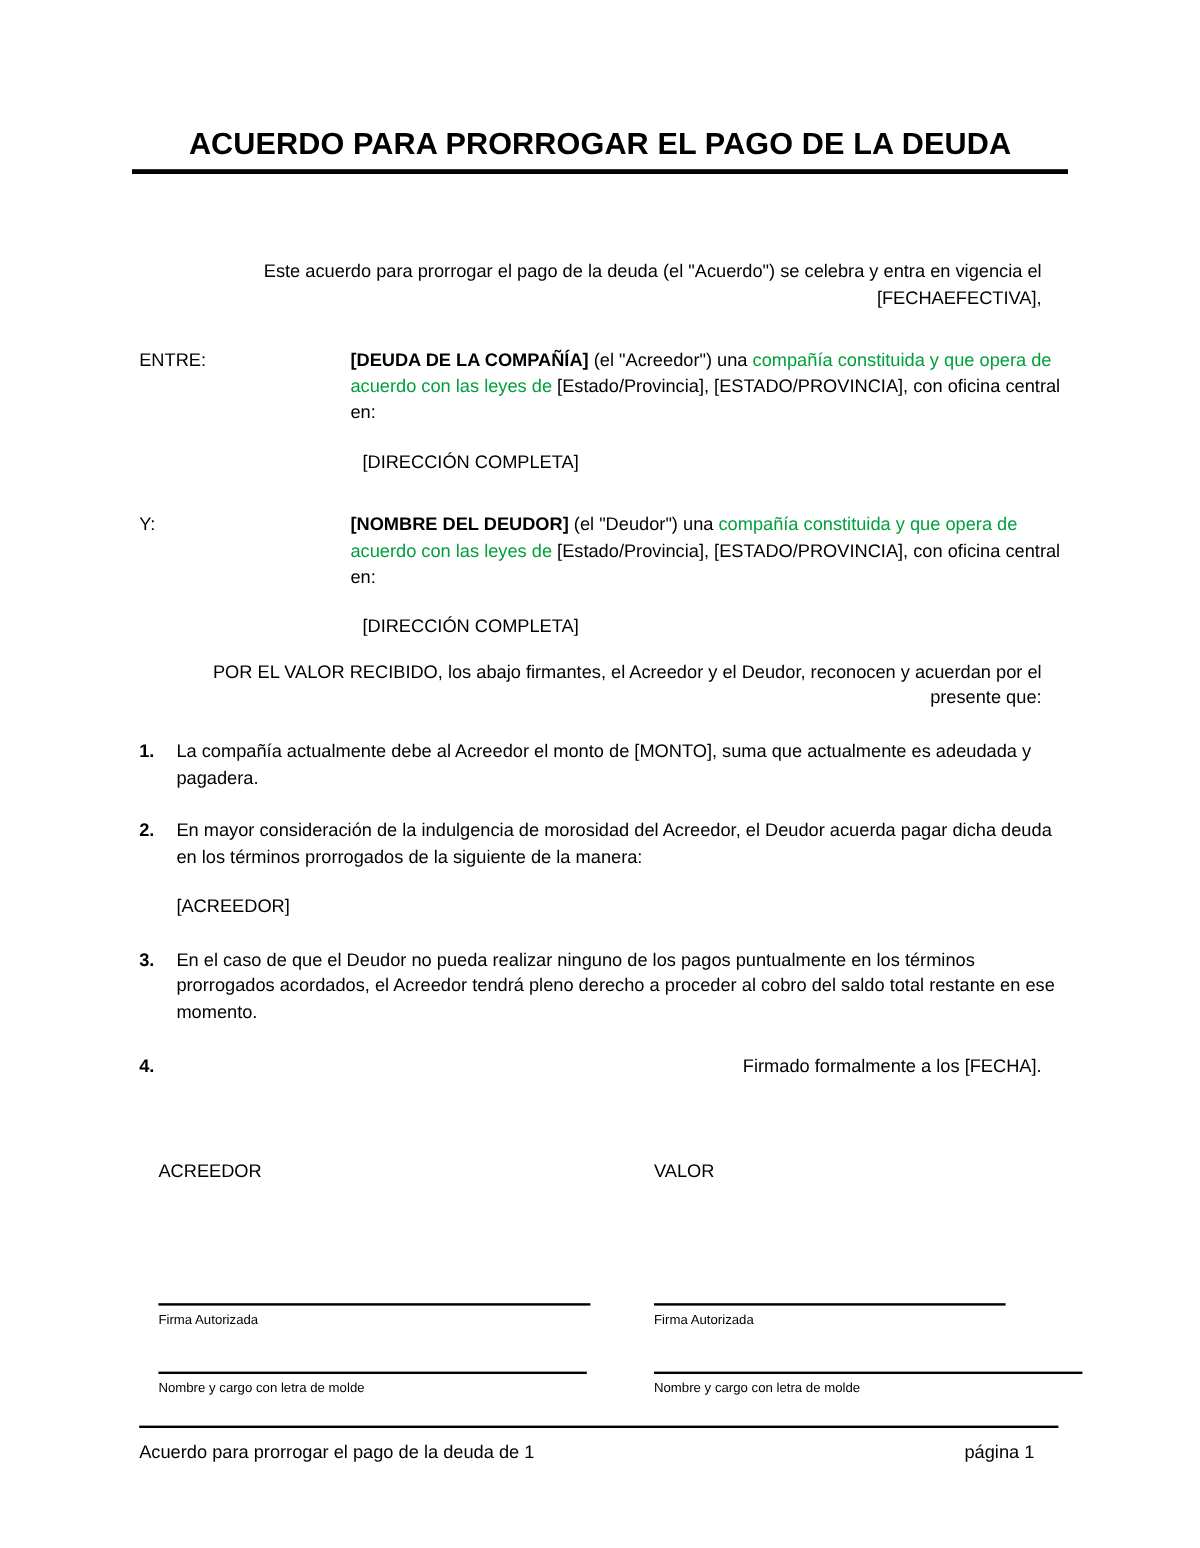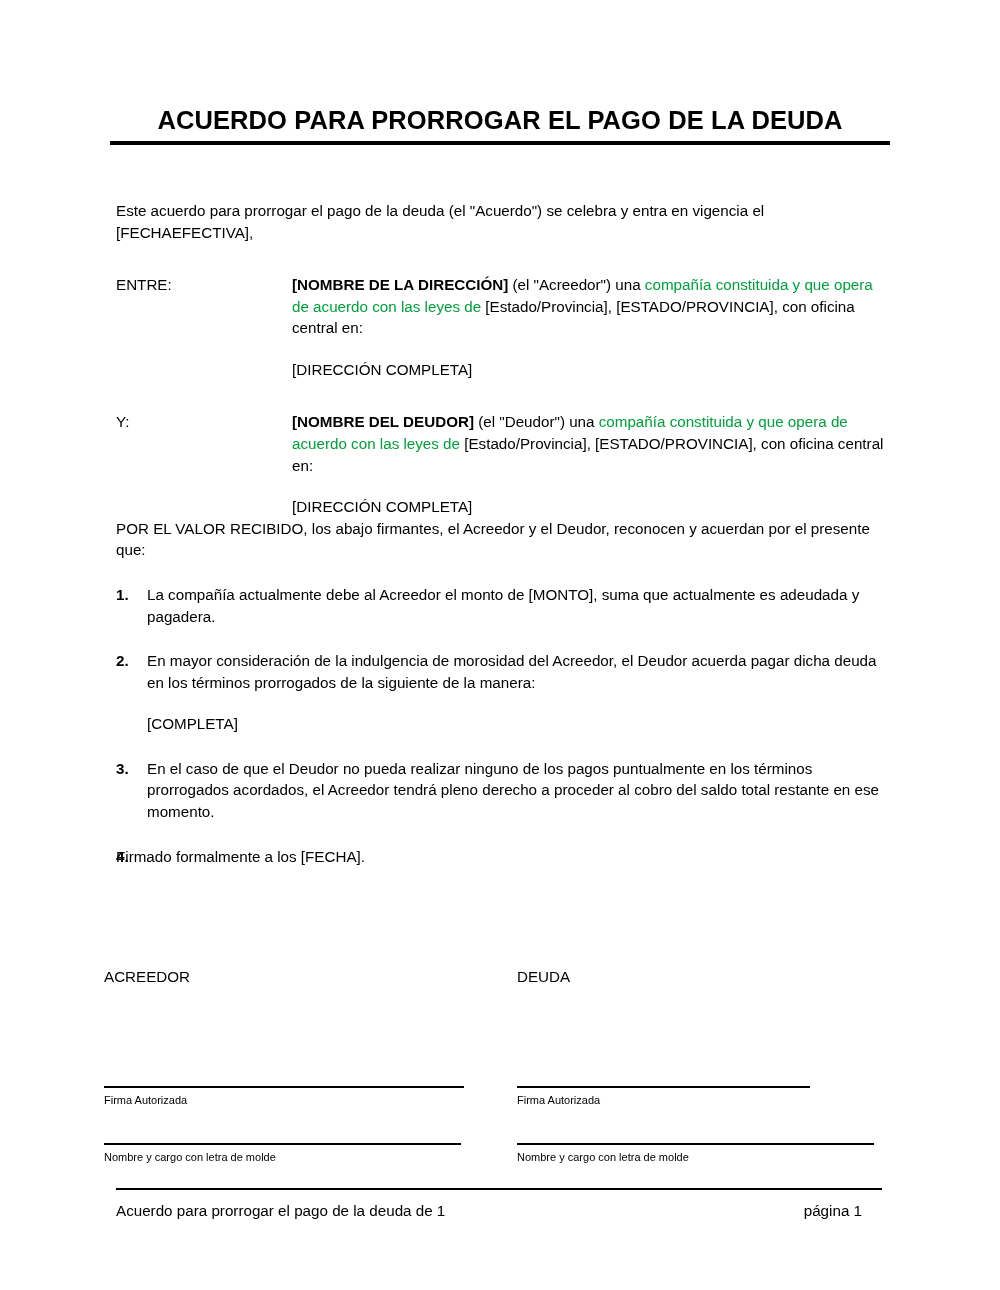--- a/index.html
+++ b/index.html
@@ -49,21 +49,22 @@
   
   .content {
     position: absolute;
     left: 116px;
     top: 200px;
     width: 768px;
     font-size: 15.2px;
     line-height: 1.42;
   }
   p.block {
-    margin: 0;
+    margin: 16px;
+    text-align: right;
   }
   .intro {
     margin: 0 0 0 0;
   }
   
   .party {
     display: flex;
     margin-top: 31px;
   }
   .party-label {
@@ -73,21 +74,21 @@
     font-size: 15.2px;
     line-height: 1.42;
   }
   .party-body {
     flex: 1 1 auto;
   }
   .party-desc {
     margin: 0;
   }
   .party-address {
-    margin: 20px 0 0 0;
+    margin: 20px 0 0 10px;
   }
   b.bold { font-weight: bold; }
   .green { color: #00a03c; }
   
   .recital {
     margin-top: 46px;
   }
   
   ol.clauses {
     list-style: none;
@@ -109,21 +110,21 @@
     margin: 20px 0 0 0;
     padding-left: 31px;
   }
   
   .signed-line {
     margin-top: 42px;
   }
   
   .sig-area {
     position: absolute;
-    left: 104px;
+    left: 132px;
     top: 968px;
     width: 770px;
   }
   .sig-heads {
     position: relative;
     height: 20px;
     font-size: 15.2px;
   }
   .sig-head-left {
     position: absolute;
@@ -189,21 +190,21 @@
     <div class="title-rule"></div>
   </div>
 
   <div class="content">
 
     <p class="block intro">Este acuerdo para prorrogar el pago de la deuda (el "Acuerdo") se celebra y entra en vigencia el [FECHAEFECTIVA],</p>
 
     <div class="party">
       <div class="party-label">ENTRE:</div>
       <div class="party-body">
-        <p class="party-desc"><b class="bold">[NOMBRE DE LA DIRECCIÓN]</b><span> (el "Acreedor") una </span><span class="green">compañía constituida y que opera de acuerdo con las leyes de</span><span> [Estado/Provincia], [ESTADO/PROVINCIA], con oficina central en:</span></p>
+        <p class="party-desc"><b class="bold">[DEUDA DE LA COMPAÑÍA]</b><span> (el "Acreedor") una </span><span class="green">compañía constituida y que opera de acuerdo con las leyes de</span><span> [Estado/Provincia], [ESTADO/PROVINCIA], con oficina central en:</span></p>
         <p class="party-address">[DIRECCIÓN COMPLETA]</p>
       </div>
     </div>
 
     <div class="party">
       <div class="party-label">Y:</div>
       <div class="party-body">
         <p class="party-desc"><b class="bold">[NOMBRE DEL DEUDOR]</b><span> (el "Deudor") una </span><span class="green">compañía constituida y que opera de acuerdo con las leyes de</span><span> [Estado/Provincia], [ESTADO/PROVINCIA], con oficina central en:</span></p>
         <p class="party-address">[DIRECCIÓN COMPLETA]</p>
       </div>
@@ -215,39 +216,39 @@
       <li>
         <span class="num">1.</span>
         <span>La compañía actualmente debe al Acreedor el monto de [MONTO], suma que actualmente es adeudada y pagadera.</span>
       </li>
       <li>
         <span class="num">2.</span>
         <span>En mayor consideración de la indulgencia de morosidad del Acreedor, el Deudor acuerda pagar dicha deuda en los términos prorrogados de la siguiente de la manera:</span>
       </li>
     </ol>
 
-    <p class="sub-placeholder">[COMPLETA]</p>
+    <p class="sub-placeholder">[ACREEDOR]</p>
 
     <ol class="clauses">
       <li>
         <span class="num">3.</span>
         <span>En el caso de que el Deudor no pueda realizar ninguno de los pagos puntualmente en los términos prorrogados acordados, el Acreedor tendrá pleno derecho a proceder al cobro del saldo total restante en ese momento.</span>
       </li>
       <li>
         <span class="num">4.</span>
       </li>
     </ol>
 
     <p class="block signed-line">Firmado formalmente a los [FECHA].</p>
   </div>
 
   <div class="sig-area">
     <div class="sig-heads">
       <span class="sig-head-left">ACREEDOR</span>
-      <span class="sig-head-right">DEUDA</span>
+      <span class="sig-head-right">VALOR</span>
     </div>
 
     <div class="sig-rows" style="height:190px;">
 
       <div class="rule" style="left:0px; top:98px; width:360px;"></div>
       <div class="rule" style="left:413px; top:98px; width:293px;"></div>
       <span class="sig-caption" style="left:0px; top:106px;">Firma Autorizada</span>
       <span class="sig-caption" style="left:413px; top:106px;">Firma Autorizada</span>
 
       <div class="rule" style="left:0px; top:155px; width:357px;"></div>

